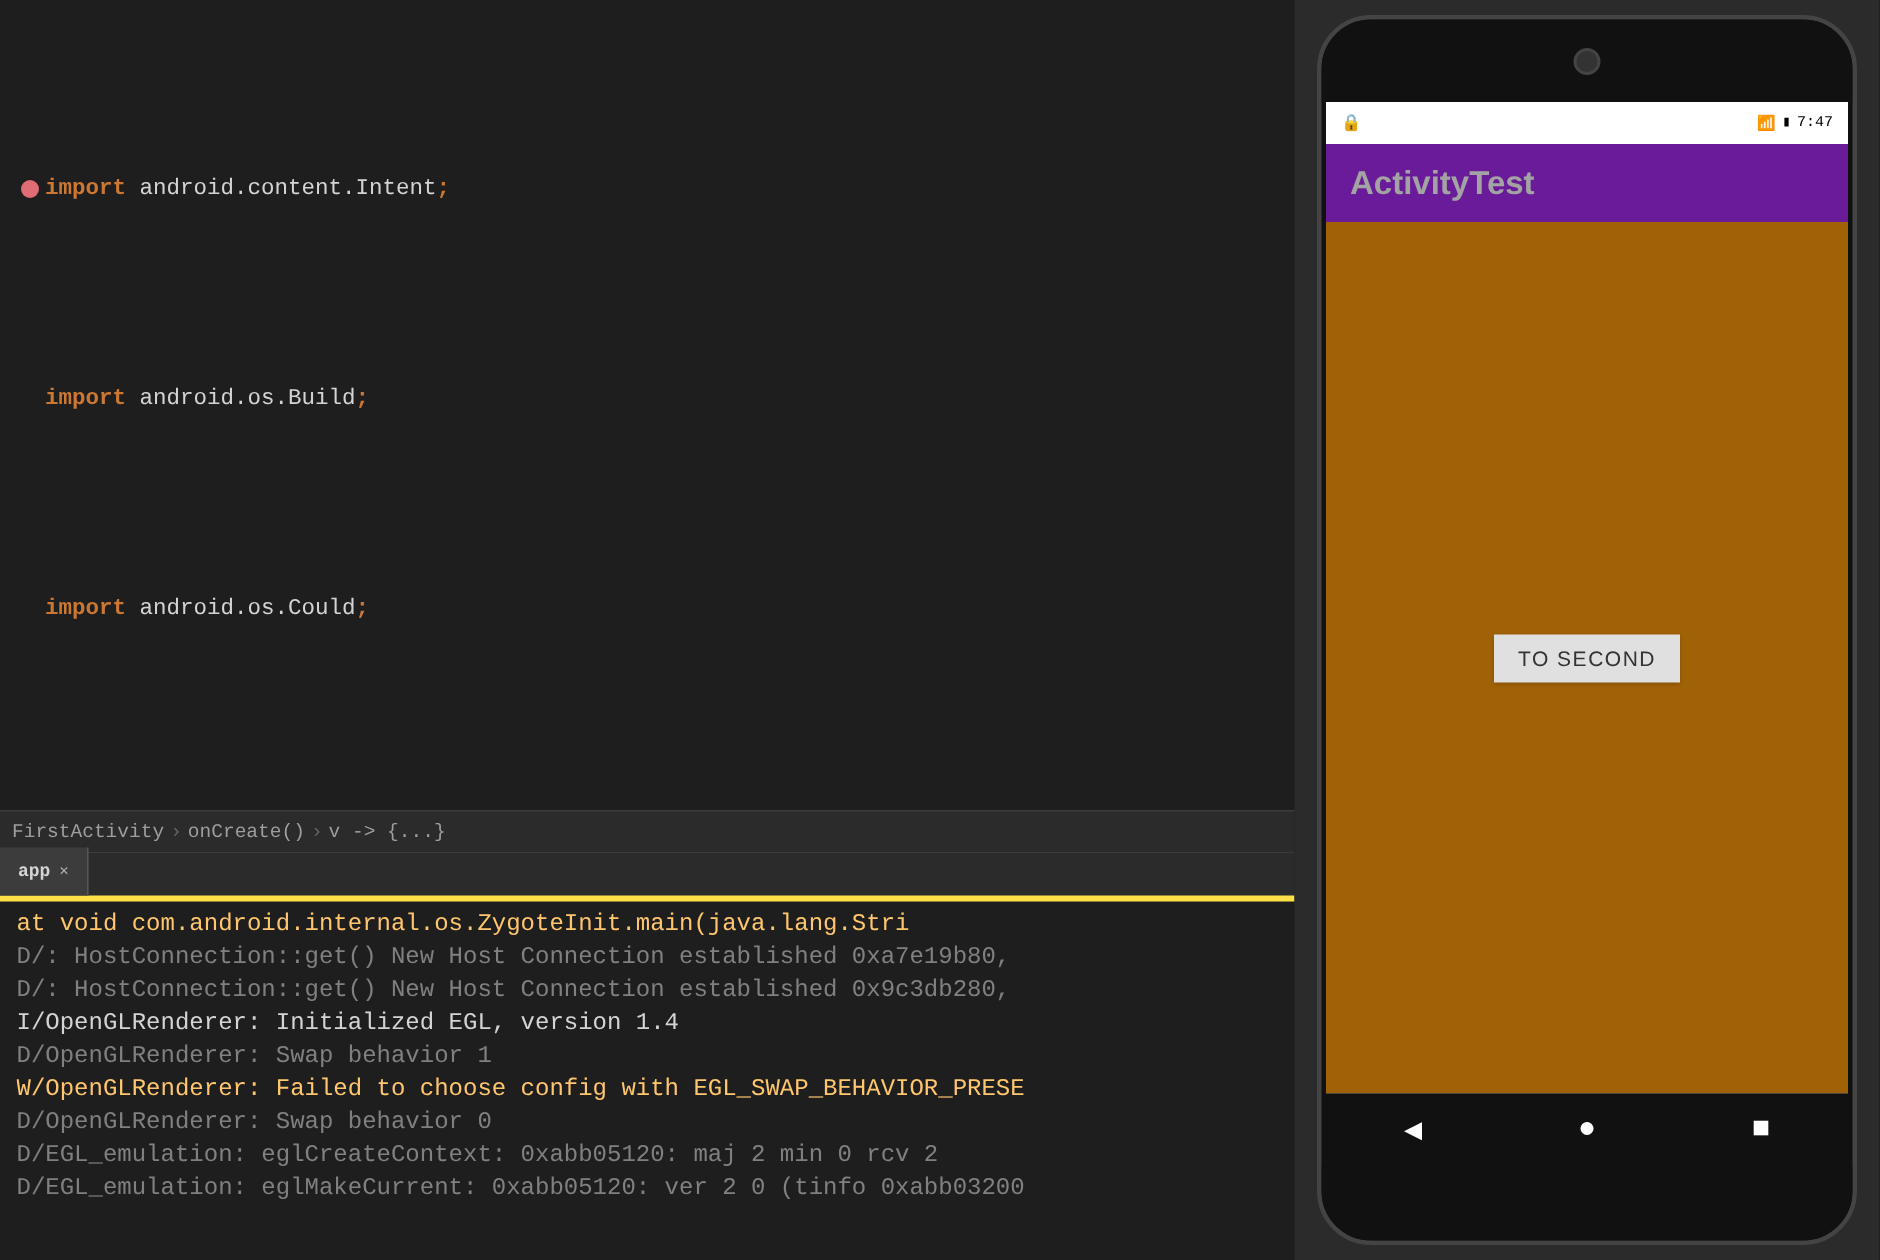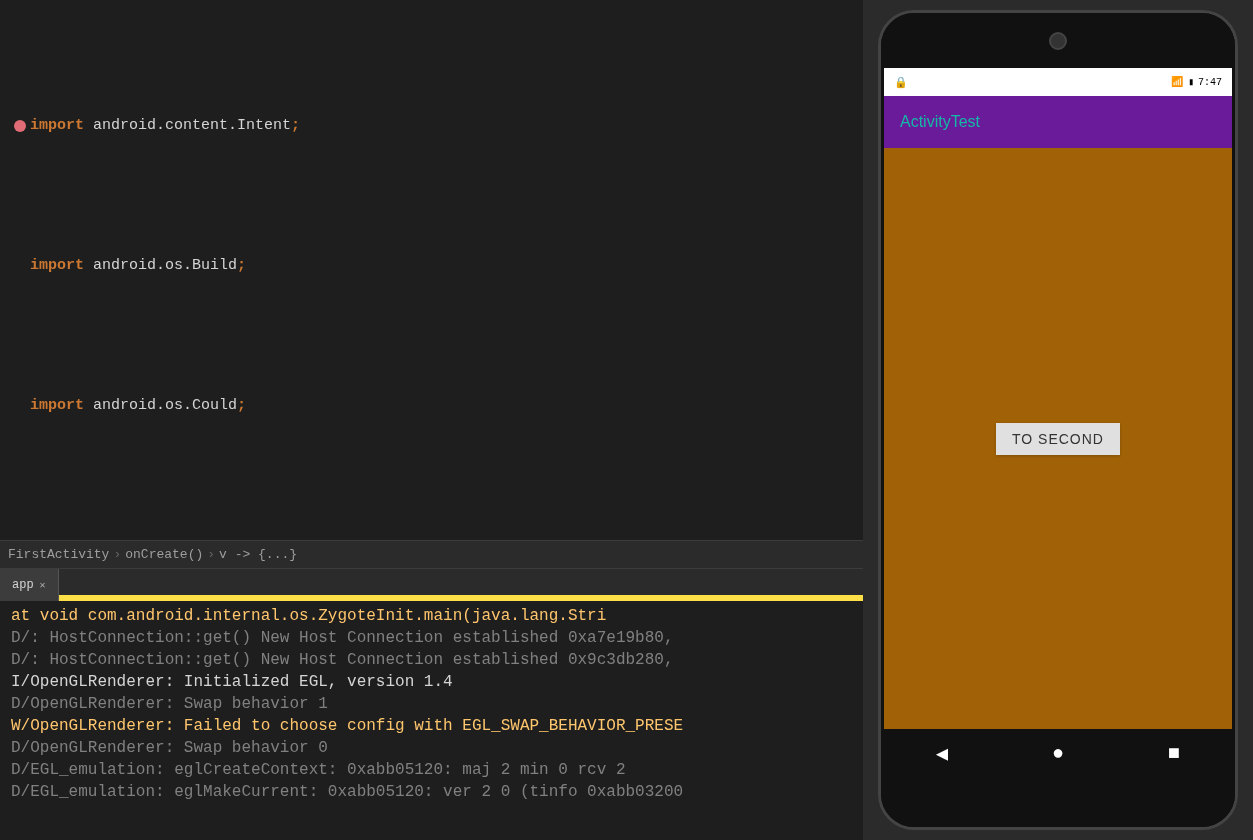--- a/index.html
+++ b/index.html
@@ -91,22 +91,23 @@
       background: #1e1e1e;
       border-top: 1px solid #3c3c3c;
       display: flex;
       flex-direction: column;
     }
 
     .console-tabs {
       height: 32px;
       background: #2b2b2b;
       display: flex;
-      align-items: flex-start;
-      border-bottom: 6px solid #fde047;
+      align-items: flex-end;
+      border-bottom: 4px solid #fde047;
+      font-weight: bold;
     }
 
     .console-tab {
       padding: 0 12px;
       height: 32px;
       display: flex;
       align-items: center;
       font-size: 12px;
       color: #d4d4d4;
       background: #3c3c3c;
@@ -206,24 +207,24 @@
 
     .phone-app-bar {
       height: 52px;
       background: #6a1b9a;
       display: flex;
       align-items: center;
       padding: 0 16px;
     }
 
     .app-title {
-      color: #14b8a6;
-      font-size: 16px;
+      color: #a3a3a3;
+      font-size: 22px;
       font-family: 'Arial', sans-serif;
-      font-weight: normal;
+      font-weight: bold;
     }
 
     .phone-screen-content {
       flex: 1;
       background: #a16207;
       display: flex;
       align-items: center;
       justify-content: center;
     }
 

